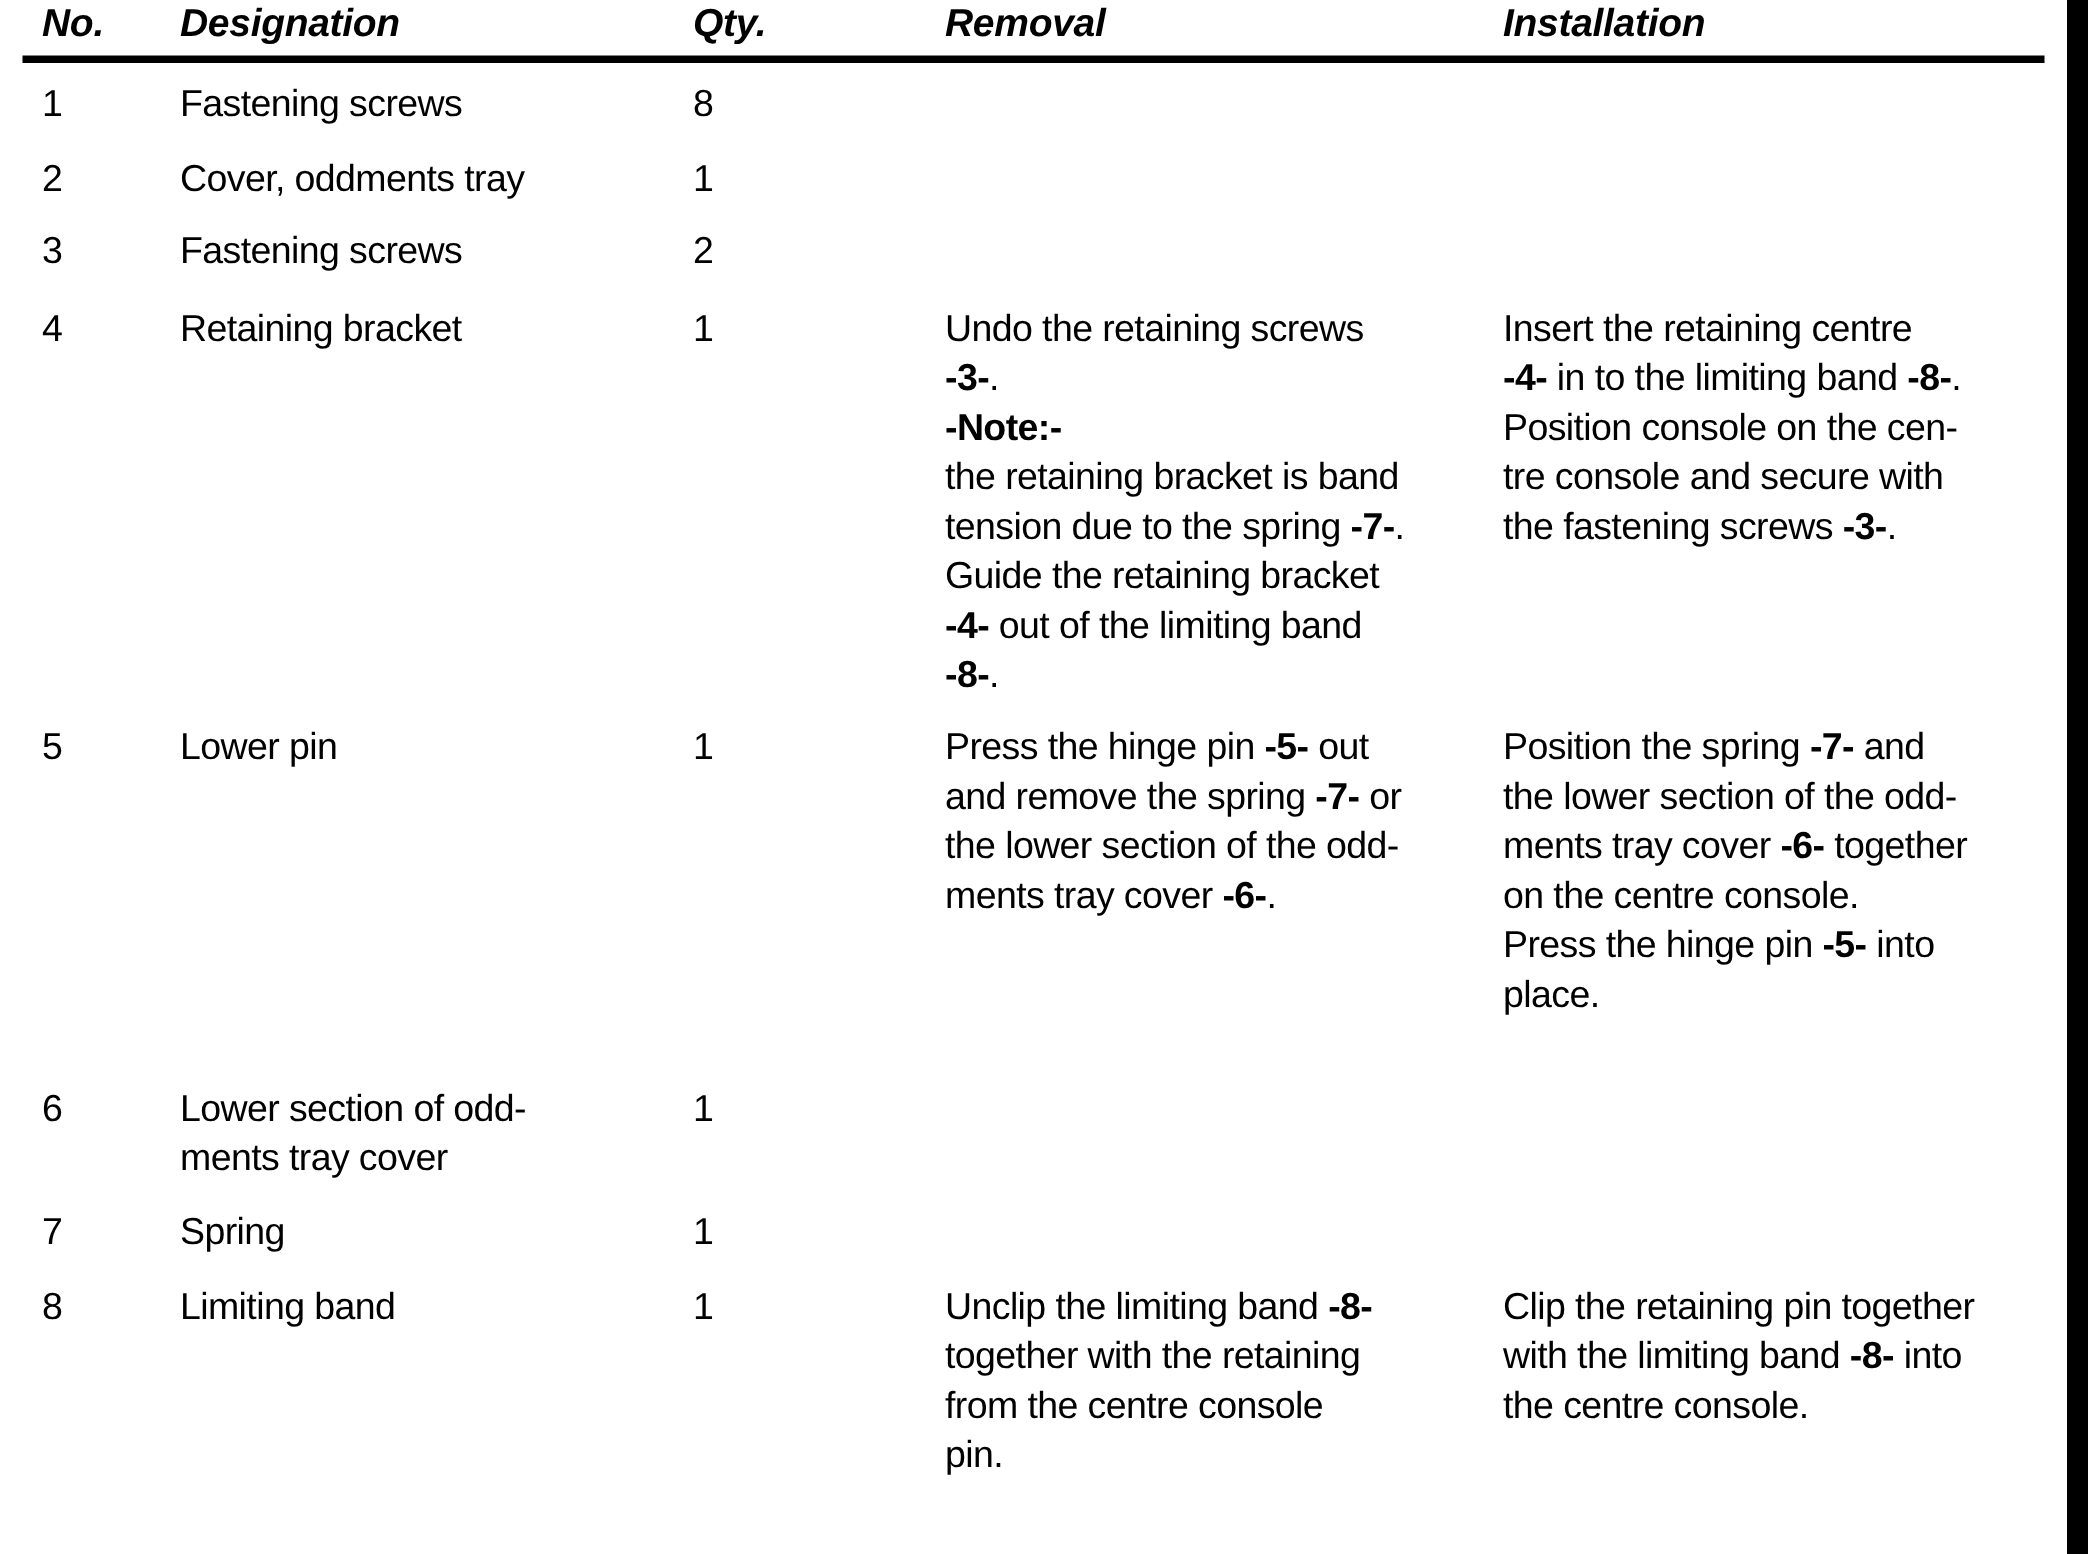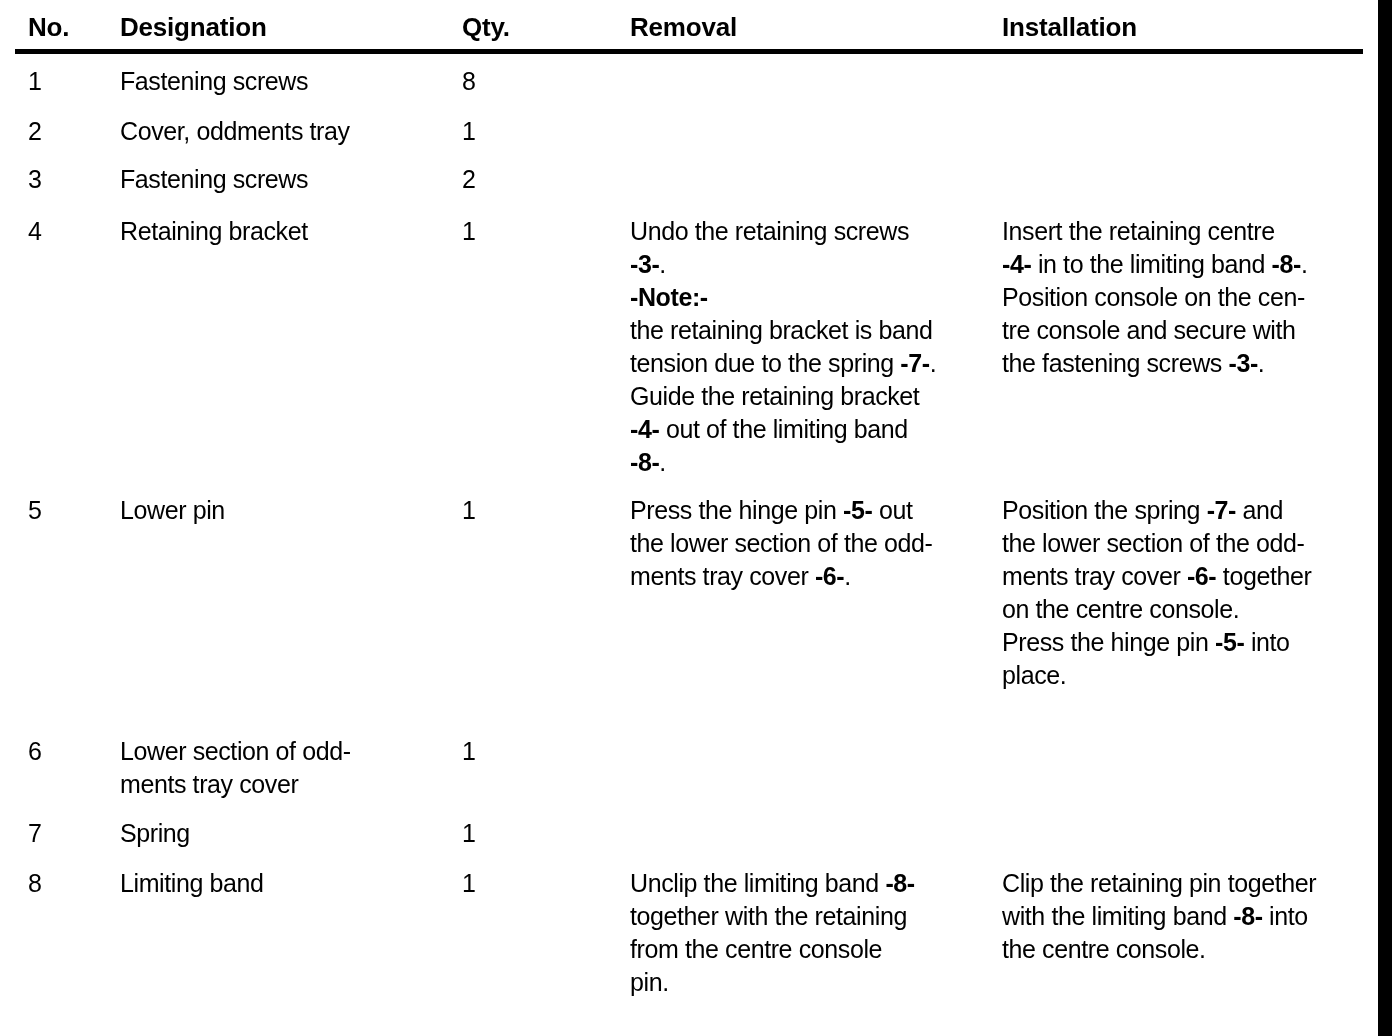--- a/index.html
+++ b/index.html
@@ -18,25 +18,26 @@
     background:#000;
   }
   .tbl{position:absolute;top:0;left:0;width:1370px;}
   .thead-row,.trow{
     display:grid;
     grid-template-columns:92px 342px 168px 372px 360px;
     padding-left:28px;
     align-items:start;
   }
   .thead-row{
-    padding-top:12px;
+    padding-top:0;
     font-size:26px;
     font-weight:bold;
     line-height:30px;
     letter-spacing:-0.2px;
+    font-style:italic;
   }
   .header-rule{
     margin:7px 0 0 15px;
     width:1348px;height:5px;
     background:#000;
   }
   .trow{
     font-size:25px;
     line-height:33px;
     letter-spacing:-0.4px;
@@ -142,20 +143,21 @@
             <div class="line">5</div>
           </div>
           <div>
             <div class="line">Lower pin</div>
           </div>
           <div>
             <div class="line">1</div>
           </div>
           <div>
             <div class="line">Press the hinge pin <b>-5-</b> out</div>
+            <div class="line">and remove the spring <b>-7-</b> or</div>
             <div class="line">the lower section of the odd-</div>
             <div class="line">ments tray cover <b>-6-</b>.</div>
           </div>
           <div>
             <div class="line">Position the spring <b>-7-</b> and</div>
             <div class="line">the lower section of the odd-</div>
             <div class="line">ments tray cover <b>-6-</b> together</div>
             <div class="line">on the centre console.</div>
             <div class="line">Press the hinge pin <b>-5-</b> into</div>
             <div class="line">place.</div>

